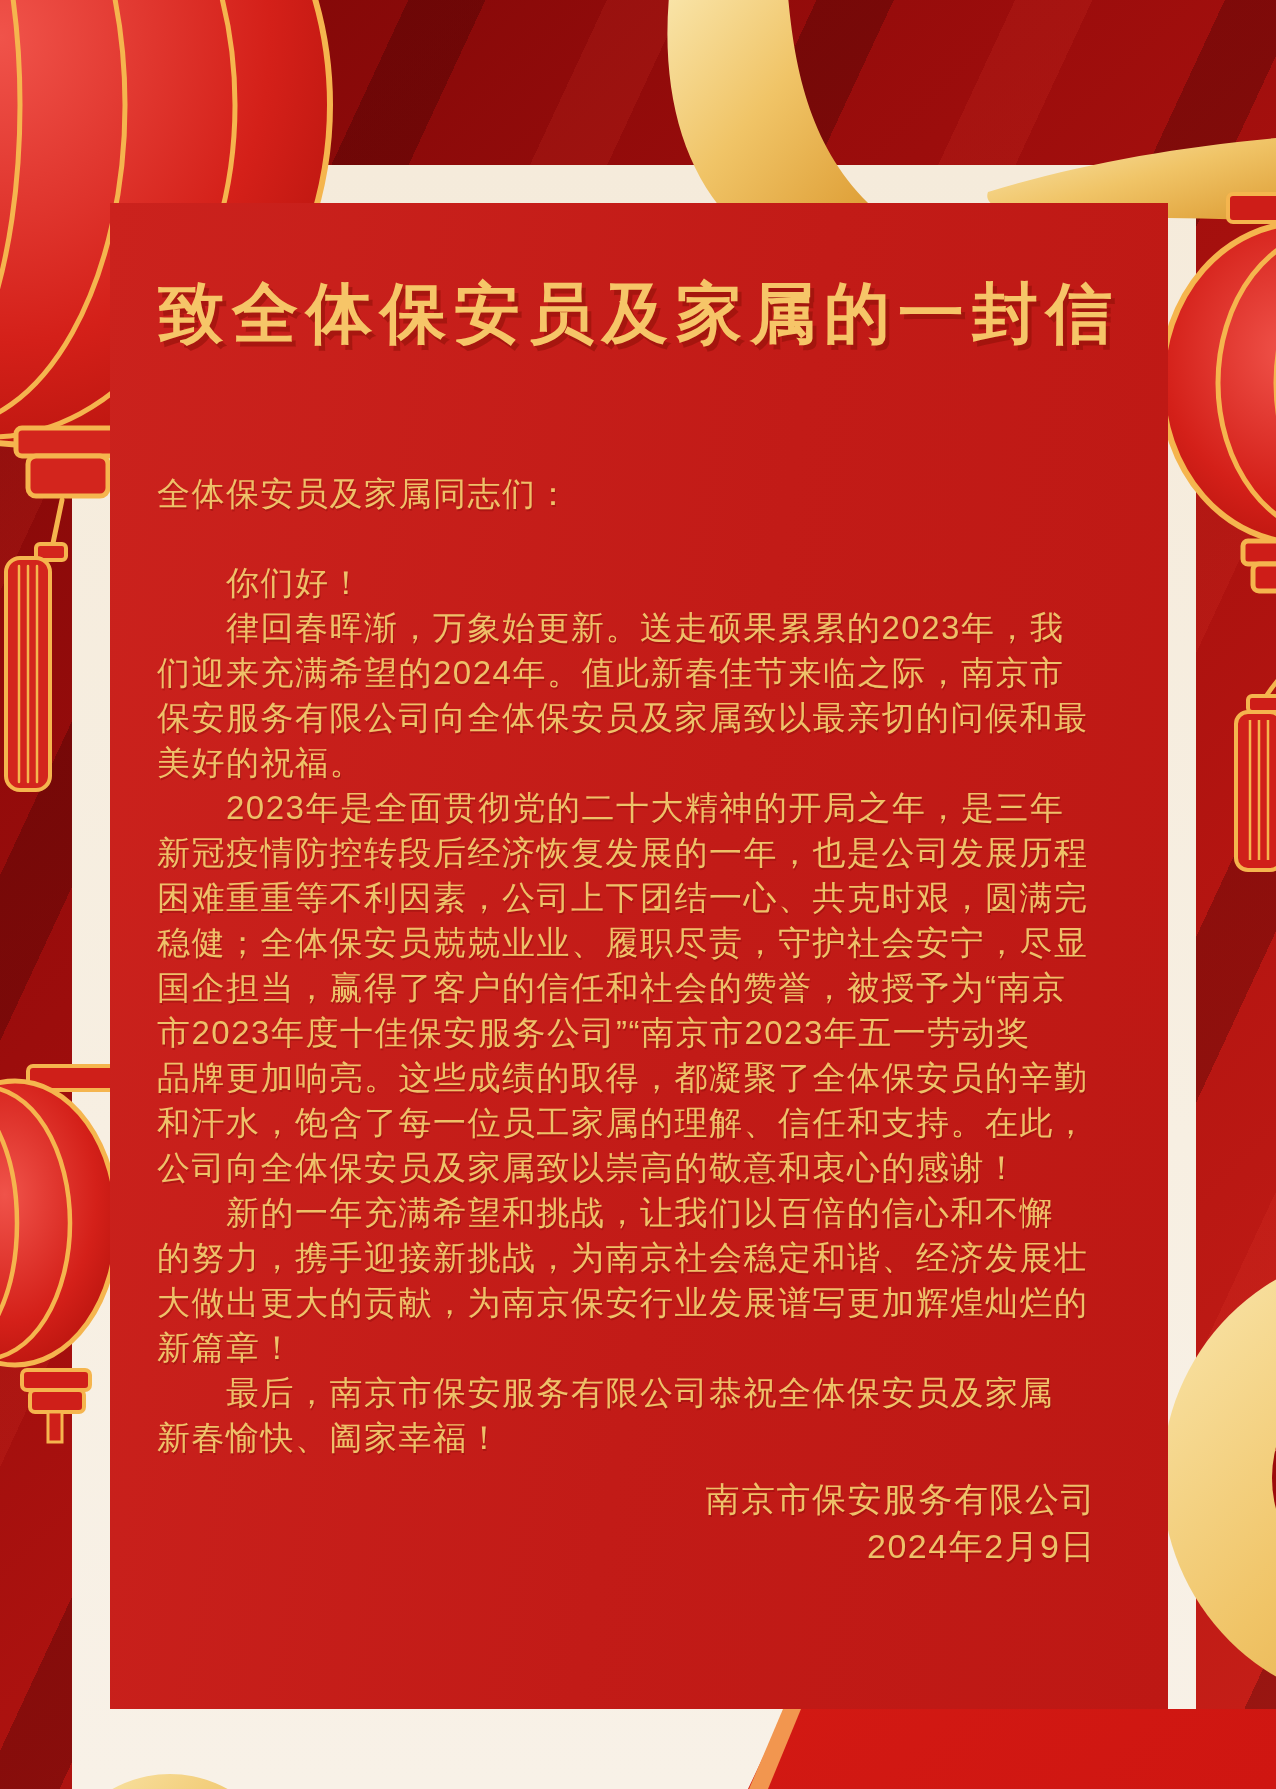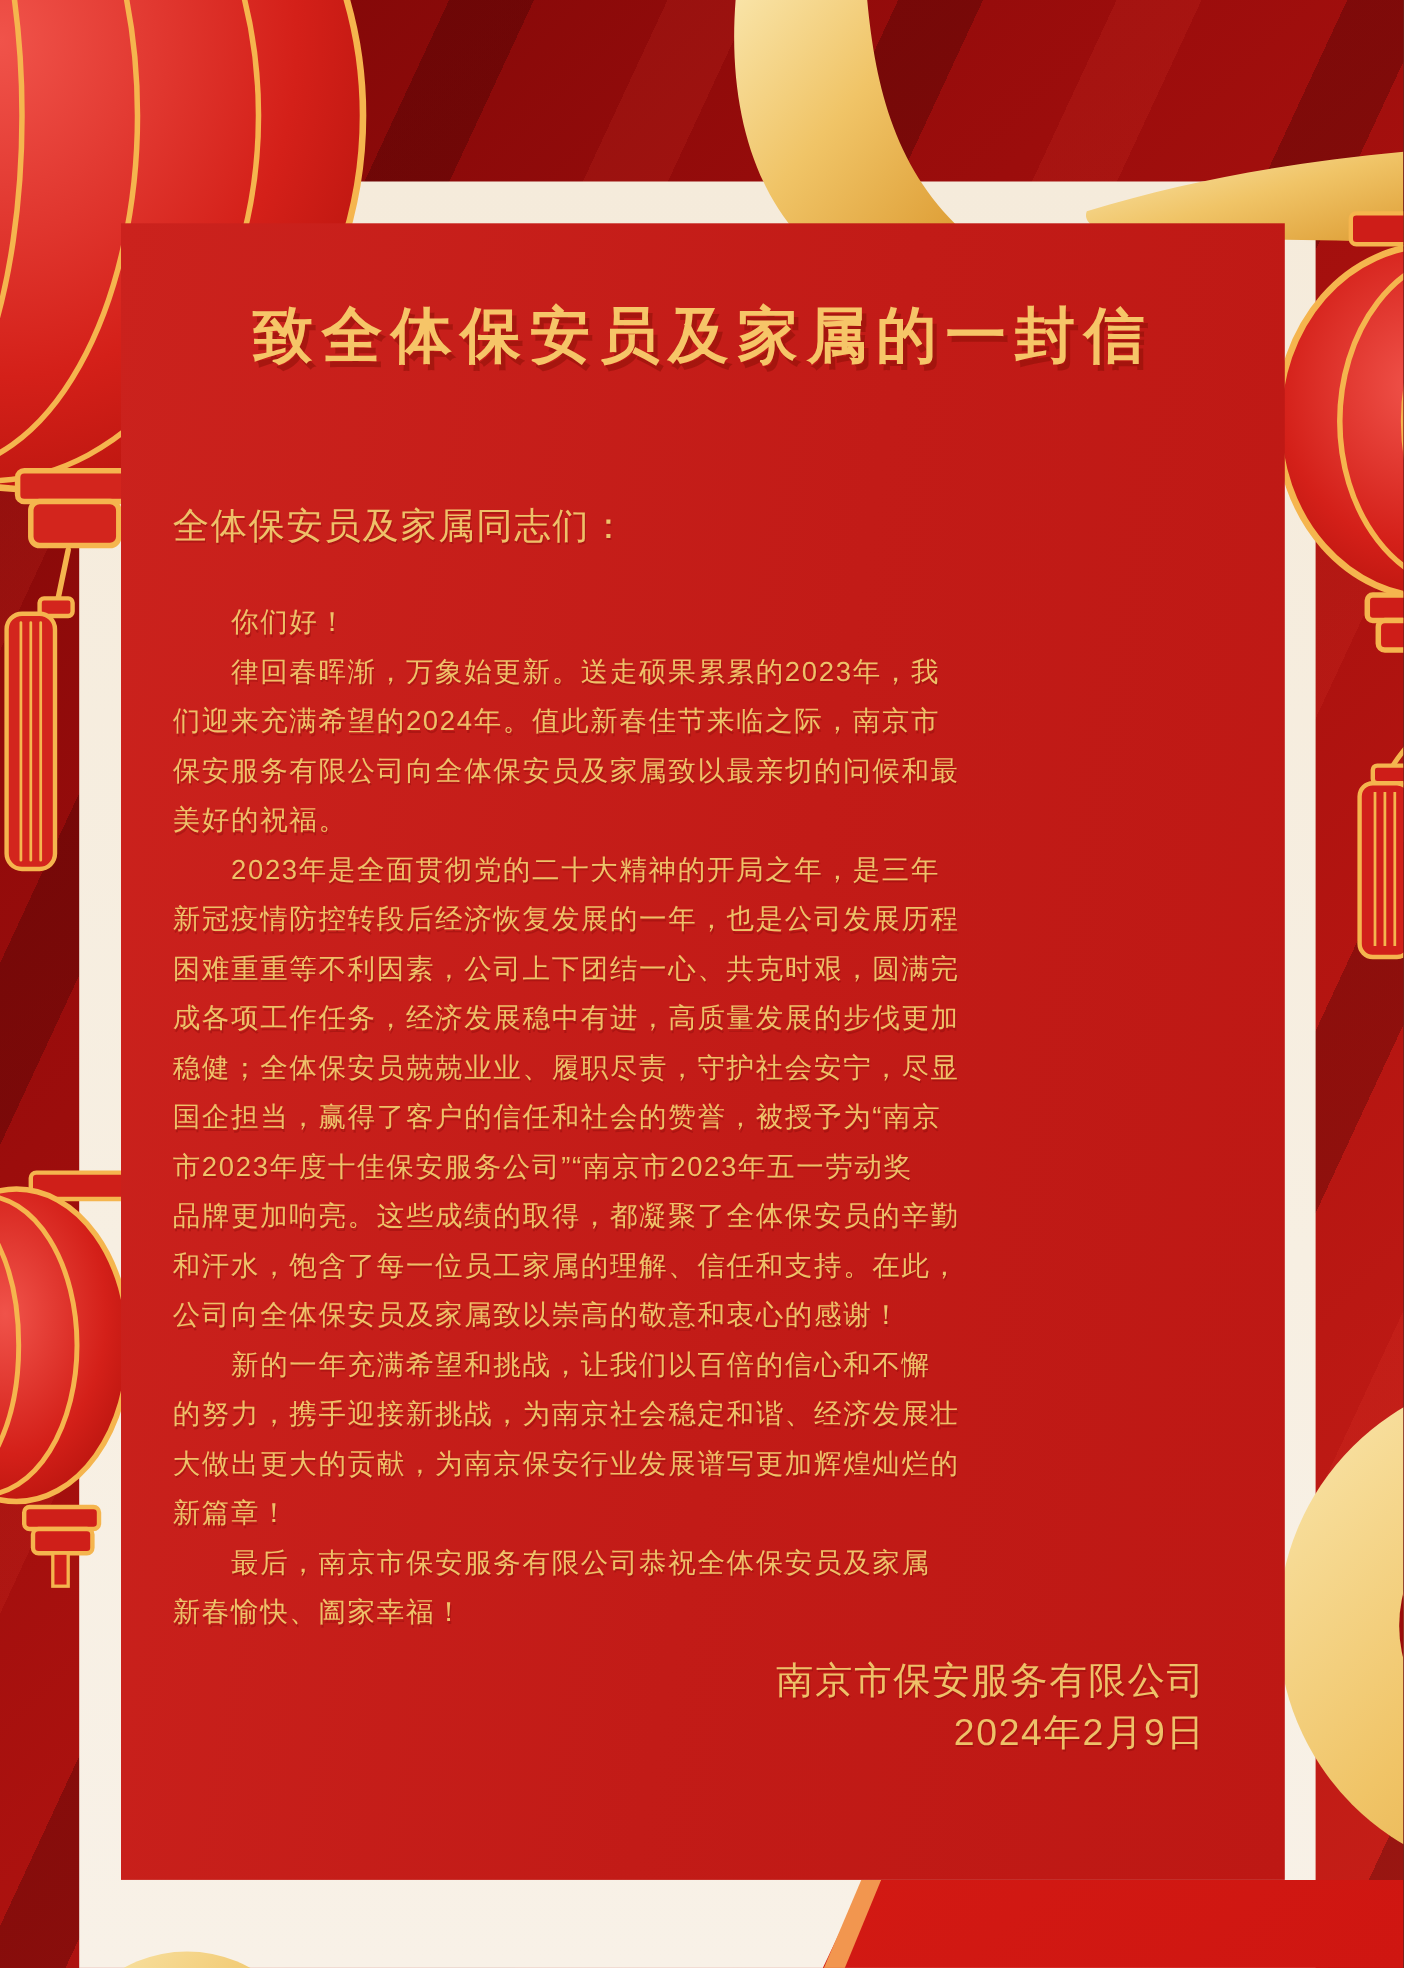--- a/index.html
+++ b/index.html
@@ -35,34 +35,34 @@
   }
   .deco{position:absolute;inset:0;}
   
   .panel{
     position:absolute;left:110px;top:203px;width:1058px;height:1506px;
     background:linear-gradient(100deg,#cb221d 0%,#c21b17 55%,#bd1814 100%);
     color:#eec169;
   }
   .title{
     margin-top:66px;text-align:center;
-    font-size:55px;font-weight:900;letter-spacing:8px;
+    font-size:66px;font-weight:900;letter-spacing:8px;
     color:#f6c568;
     text-shadow:4px 5px 0 rgba(141,16,8,.55);
     white-space:nowrap;
   }
   .salutation{
     margin-top:112px;margin-left:47px;
     font-size:33px;line-height:45px;letter-spacing:1.5px;
     text-shadow:1px 2px 0 rgba(130,10,8,.35);
     white-space:nowrap;
   }
   .body-lines{margin-top:44px;margin-left:47px;margin-right:61px;}
   .line{
-    font-size:25px;line-height:45px;height:45px;letter-spacing:1.5px;
+    font-size:33px;line-height:45px;height:45px;letter-spacing:1.5px;
     text-shadow:1px 2px 0 rgba(130,10,8,.35);
     white-space:nowrap;
   }
   .closing{
     margin-top:16px;margin-right:72px;text-align:right;
     font-size:34px;line-height:47px;letter-spacing:1.5px;
     text-shadow:1px 2px 0 rgba(130,10,8,.35);
     padding-left:20px;
   }
 </style>
@@ -157,21 +157,20 @@
     <div class="salutation">全体保安员及家属同志们：</div>
     <div class="body-lines">
         <div class="line">　　你们好！</div>
         <div class="line">　　律回春晖渐，万象始更新。送走硕果累累的2023年，我</div>
         <div class="line">们迎来充满希望的2024年。值此新春佳节来临之际，南京市</div>
         <div class="line">保安服务有限公司向全体保安员及家属致以最亲切的问候和最</div>
         <div class="line">美好的祝福。</div>
         <div class="line">　　2023年是全面贯彻党的二十大精神的开局之年，是三年</div>
         <div class="line">新冠疫情防控转段后经济恢复发展的一年，也是公司发展历程</div>
         <div class="line">困难重重等不利因素，公司上下团结一心、共克时艰，圆满完</div>
-        <div class="line">成各项工作任务，经济发展稳中有进，高质量发展的步伐更加</div>
         <div class="line">稳健；全体保安员兢兢业业、履职尽责，守护社会安宁，尽显</div>
         <div class="line">国企担当，赢得了客户的信任和社会的赞誉，被授予为“南京</div>
         <div class="line">市2023年度十佳保安服务公司”“南京市2023年五一劳动奖</div>
         <div class="line">品牌更加响亮。这些成绩的取得，都凝聚了全体保安员的辛勤</div>
         <div class="line">和汗水，饱含了每一位员工家属的理解、信任和支持。在此，</div>
         <div class="line">公司向全体保安员及家属致以崇高的敬意和衷心的感谢！</div>
         <div class="line">　　新的一年充满希望和挑战，让我们以百倍的信心和不懈</div>
         <div class="line">的努力，携手迎接新挑战，为南京社会稳定和谐、经济发展壮</div>
         <div class="line">大做出更大的贡献，为南京保安行业发展谱写更加辉煌灿烂的</div>
         <div class="line">新篇章！</div>

